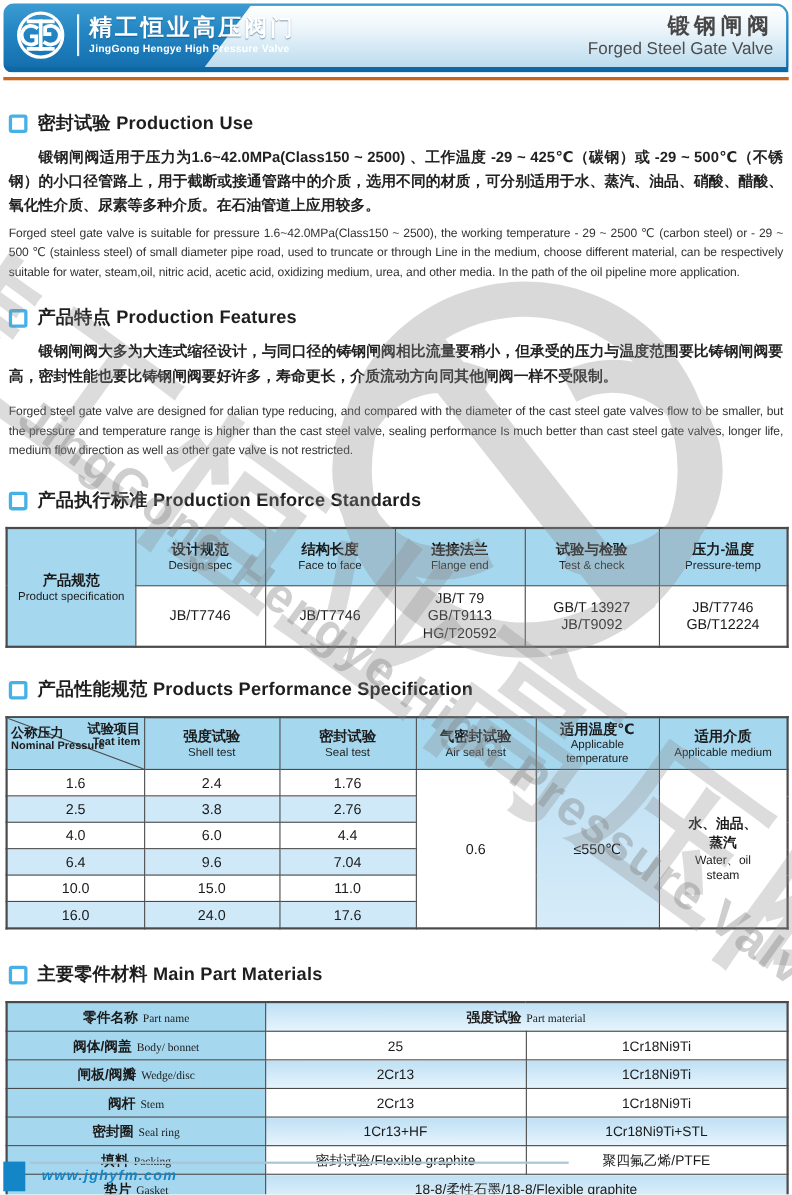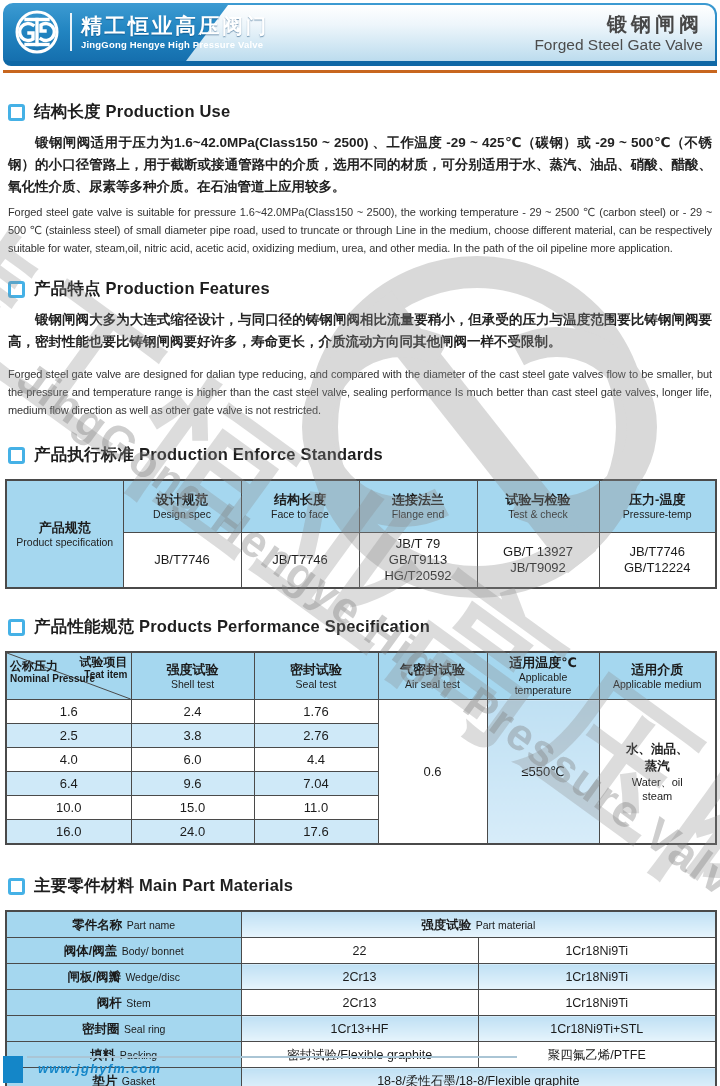--- a/index.html
+++ b/index.html
@@ -56,21 +56,21 @@
   .corner .tr-lab{position:absolute;top:2px;right:3px;text-align:right;}
   .corner .bl-lab{position:absolute;bottom:14px;left:3px;text-align:left;}
   .corner .zh-s{font-size:12px;font-weight:bold;line-height:14px;}
   .corner .en-s{font-size:10px;line-height:12px;}
 
   
   .mat td,.mat th{height:23px;}
   .mat .name{background:#a5d7ef;}
   .mat .stripe{background:linear-gradient(180deg,#bfe0f4,#e6f4fc);}
   .mat .zh-i{font-size:12.5px;font-weight:bold;}
-  .mat .en-i{font-size:10.5px;font-weight:normal;}
+  .mat .en-i{font-size:10.5px;font-weight:normal;font-family:Liberation Serif, serif;}
   .mat .mval{font-size:12.5px;white-space:pre-line;line-height:16px;}
 
   
   .med-zh{font-size:12.5px;font-weight:bold;white-space:pre-line;line-height:17px;}
   .med-en{font-size:11px;white-space:pre-line;line-height:14px;}
 
   
   .footer{position:absolute;left:3px;bottom:3px;width:714px;height:30px;z-index:2;font-style:italic;}
   .footer-square{position:absolute;left:0;bottom:0;width:20px;height:27px;background:#1486c8;}
   .footer-rule{position:absolute;left:24px;top:3px;width:490px;height:2px;background:#aac5d5;}
@@ -115,21 +115,21 @@
         <div class="company-zh">精工恒业高压阀门</div>
         <div class="company-en">JingGong Hengye High Pressure Valve</div>
       </div>
     </div>
   </div>
   <div class="orange-rule"></div>
 
   <div class="sect" style="margin-top:28px;">
     <h2 class="sec-h">
       <span class="bullet"></span>
-      <span>结构长度 Production Use</span>
+      <span>密封试验 Production Use</span>
     </h2>
     <p class="p-zh">锻钢闸阀适用于压力为1.6~42.0MPa(Class150 ~ 2500) 、工作温度 -29 ~ 425℃（碳钢）或 -29 ~ 500℃（不锈钢）的小口径管路上，用于截断或接通管路中的介质，选用不同的材质，可分别适用于水、蒸汽、油品、硝酸、醋酸、氧化性介质、尿素等多种介质。在石油管道上应用较多。</p>
     <p class="p-en">Forged steel gate valve is suitable for pressure 1.6~42.0MPa(Class150 ~ 2500), the working temperature - 29 ~ 2500 ℃ (carbon steel) or - 29 ~ 500 ℃ (stainless steel) of small diameter pipe road, used to truncate or through Line in the medium, choose different material, can be respectively suitable for water, steam,oil, nitric acid, acetic acid, oxidizing medium, urea, and other media. In the path of the oil pipeline more application.</p>
   </div>
 
   <div class="sect" style="margin-top:21px;">
     <h2 class="sec-h">
       <span class="bullet"></span>
       <span>产品特点 Production Features</span>
     </h2>
@@ -302,21 +302,21 @@
           <span class="zh-i">零件名称</span>
           <span class="en-i">Part name</span>
         </th>
         <th class="stripe" colspan="2">
           <span class="zh-i">强度试验</span>
           <span class="en-i">Part material</span>
         </th>
       </tr>
       <tr>
         <td class="name"><span class="zh-i">阀体/阀盖</span> <span class="en-i">Body/ bonnet</span></td>
-        <td class="mval">22</td>
+        <td class="mval">25</td>
         <td class="mval">1Cr18Ni9Ti</td>
       </tr>
       <tr>
         <td class="name"><span class="zh-i">闸板/阀瓣</span> <span class="en-i">Wedge/disc</span></td>
         <td class="mval stripe">2Cr13</td>
         <td class="mval stripe">1Cr18Ni9Ti</td>
       </tr>
       <tr>
         <td class="name"><span class="zh-i">阀杆</span> <span class="en-i">Stem</span></td>
         <td class="mval">2Cr13</td>

